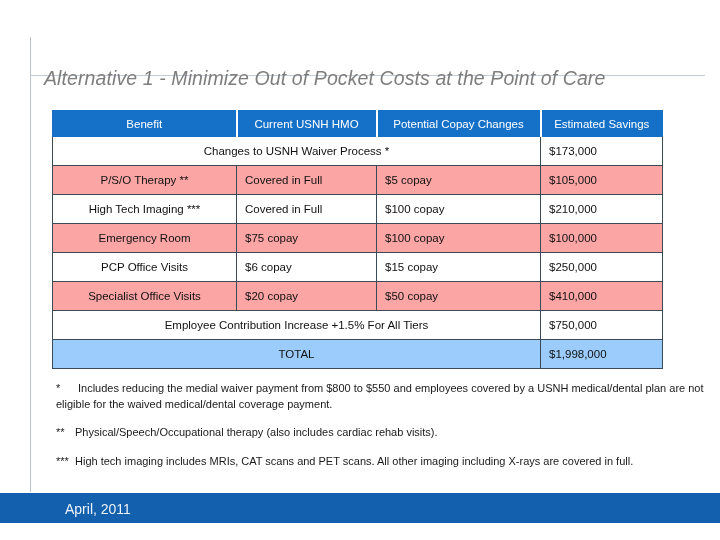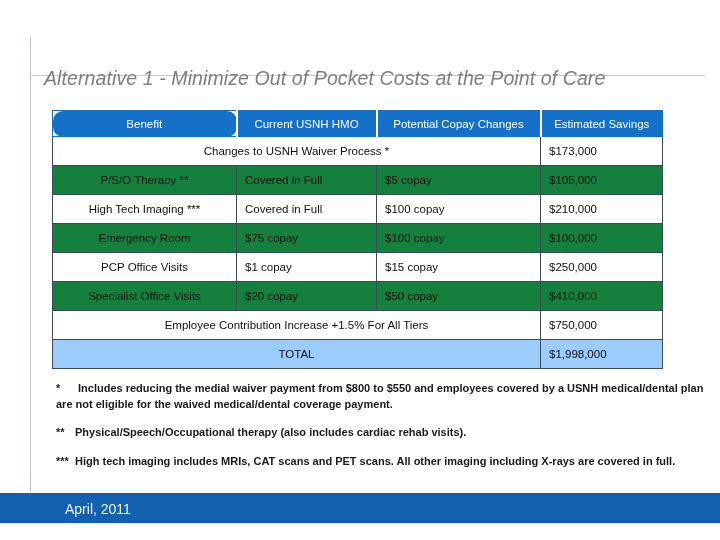--- a/index.html
+++ b/index.html
@@ -69,28 +69,27 @@
   #benefit-table thead th {
     background: #1570c8;
     color: #ffffff;
     text-align: center;
     height: 25px;
     border-color: #1570c8;
     font-size: 11.5px;
   }
   #benefit-table thead th.col-benefit {
     border-right: 2px solid #ffffff;
-    border-radius: 10px;
   }
   #benefit-table thead th.col-current,
   #benefit-table thead th.col-potential {
     border-right: 2px solid #ffffff;
   }
   .row-white  { background: #ffffff; }
-  .row-gray   { background: #15803d; padding-left: 41px; }
+  .row-gray   { background: #fca5a5; padding-left: 41px; }
   .row-total  { background: #9cccfb; }
   .cell-label  { text-align: center; }
   .cell-center { text-align: left; }
 
   
   .w-benefit   { width: 184px; }
   .w-current   { width: 140px; }
   .w-potential { width: 164px; }
   .w-savings   { width: 122px; }
 
@@ -99,21 +98,20 @@
     position: absolute;
     left: 56px;
     top: 381px;
     width: 648px;
     font-size: 11px;
     color: #1a1a1a;
     line-height: 1.42;
   }
   #footnotes p {
     margin: 0 0 13px 0;
-    font-weight: bold;
   }
   #footnotes p:last-child { margin-bottom: 0; }
   .fn-mark { display: inline-block; }
   .fn-1 .fn-mark { width: 22px; }
   .fn-2 .fn-mark { width: 19px; }
   .fn-3 .fn-mark { width: 19px; }
 
   
   #footer-bar {
     position: absolute;
@@ -172,21 +170,21 @@
         <td class="cell-center">$210,000</td>
       </tr>
       <tr class="row-gray">
         <td class="cell-label">Emergency Room</td>
         <td class="cell-center">$75 copay</td>
         <td class="cell-center">$100 copay</td>
         <td class="cell-center">$100,000</td>
       </tr>
       <tr class="row-white">
         <td class="cell-label">PCP Office Visits</td>
-        <td class="cell-center">$1 copay</td>
+        <td class="cell-center">$6 copay</td>
         <td class="cell-center">$15 copay</td>
         <td class="cell-center">$250,000</td>
       </tr>
       <tr class="row-gray">
         <td class="cell-label">Specialist Office Visits</td>
         <td class="cell-center">$20 copay</td>
         <td class="cell-center">$50 copay</td>
         <td class="cell-center">$410,000</td>
       </tr>
       <tr class="row-white">

